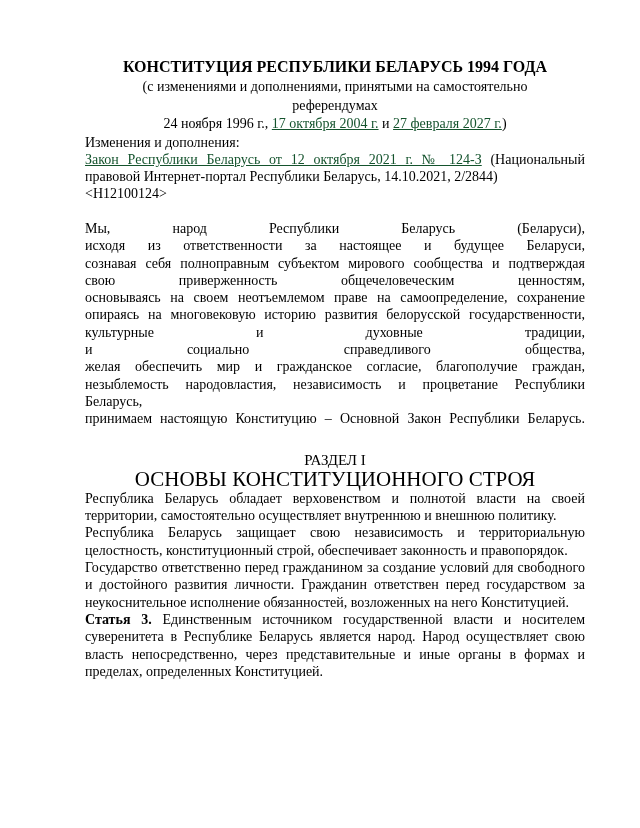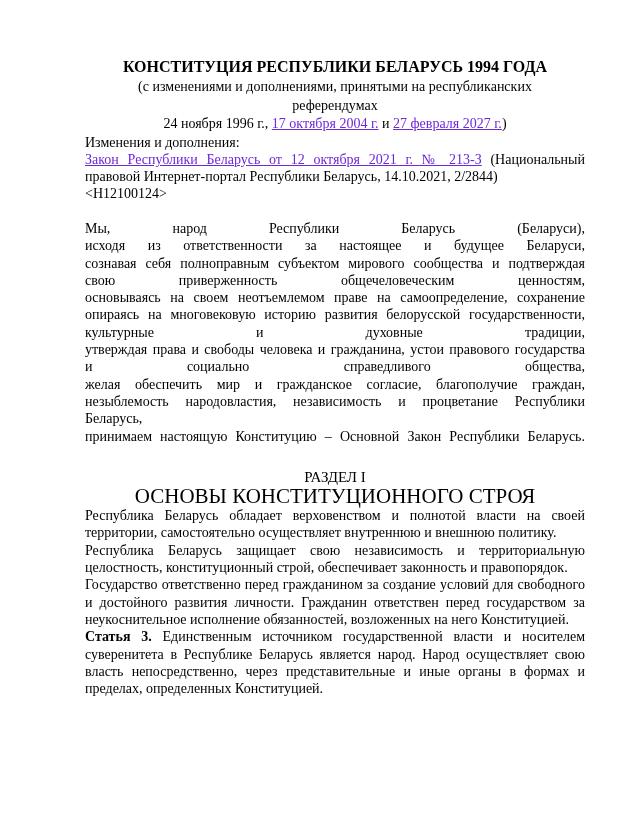--- a/index.html
+++ b/index.html
@@ -21,54 +21,53 @@
     text-align:center;
     line-height:22px;
   }
   .header-line { text-align:center; line-height:18.5px; }
   .stretch { text-align:justify; text-align-last:justify; }
   .para { text-align:justify; text-align-last:left; }
   .blank { height:17.3px; }
   .kicker { text-align:center; font-size:15px;margin-top:24px; }
   .section-title { text-align:center; font-size:21px; line-height:21px; }
   a.doc-link {
-    color:#6d28d9;
+    color:#14532d;
     text-decoration:underline;
     cursor:pointer;
   }
   b.art-label { font-weight:bold; }
 </style>
 </head>
 <body>
 
 <div class="page">
 
   <div class="title">КОНСТИТУЦИЯ РЕСПУБЛИКИ БЕЛАРУСЬ 1994 ГОДА</div>
 
-  <div class="header-line">(с изменениями и дополнениями, принятыми на республиканских</div>
+  <div class="header-line">(с изменениями и дополнениями, принятыми на самостоятельно</div>
   <div class="header-line">референдумах</div>
 
   <div class="header-line"><span>24 ноября 1996 г., </span><a class="doc-link">17 октября 2004 г.</a><span> и </span><a class="doc-link">27 февраля 2027 г.</a><span>)</span></div>
 
   <div>Изменения и дополнения:</div>
 
-  <div class="para"><a class="doc-link">Закон Республики Беларусь от 12 октября 2021 г. № 213-З</a><span> (Национальный правовой Интернет-портал Республики Беларусь, 14.10.2021, 2/2844)</span></div>
+  <div class="para"><a class="doc-link">Закон Республики Беларусь от 12 октября 2021 г. № 124-З</a><span> (Национальный правовой Интернет-портал Республики Беларусь, 14.10.2021, 2/2844)</span></div>
 
   <div>&lt;H12100124&gt;</div>
 
   <div class="blank"></div>
 
   <div class="stretch">Мы, народ Республики Беларусь (Беларуси),</div>
   <div class="stretch">исходя из&nbsp;ответственности за&nbsp;настоящее и&nbsp;будущее Беларуси,</div>
   <div class="stretch">сознавая себя полноправным субъектом мирового сообщества и подтверждая</div>
   <div class="stretch">свою приверженность общечеловеческим ценностям,</div>
   <div class="stretch">основываясь на&nbsp;своем неотъемлемом праве на&nbsp;самоопределение, сохранение</div>
   <div class="stretch">опираясь на&nbsp;многовековую историю развития белорусской государственности,</div>
   <div class="stretch">культурные и&nbsp;духовные традиции,</div>
-  <div class="stretch">утверждая права и свободы человека и гражданина, устои правового государства</div>
   <div class="stretch">и&nbsp;социально справедливого общества,</div>
   <div class="stretch">желая обеспечить мир и&nbsp;гражданское согласие, благополучие граждан,</div>
   <div class="stretch">незыблемость народовластия, независимость и&nbsp;процветание Республики</div>
   <div>Беларусь,</div>
   <div class="stretch">принимаем настоящую Конституцию&nbsp;– Основной Закон Республики Беларусь.</div>
 
   <div class="kicker">РАЗДЕЛ I</div>
   <div class="section-title">ОСНОВЫ КОНСТИТУЦИОННОГО СТРОЯ</div>
 
   <div class="para"><b class="art-label"></b><span>Республика Беларусь обладает верховенством и полнотой власти на своей территории, самостоятельно осуществляет внутреннюю и внешнюю политику.</span></div>

